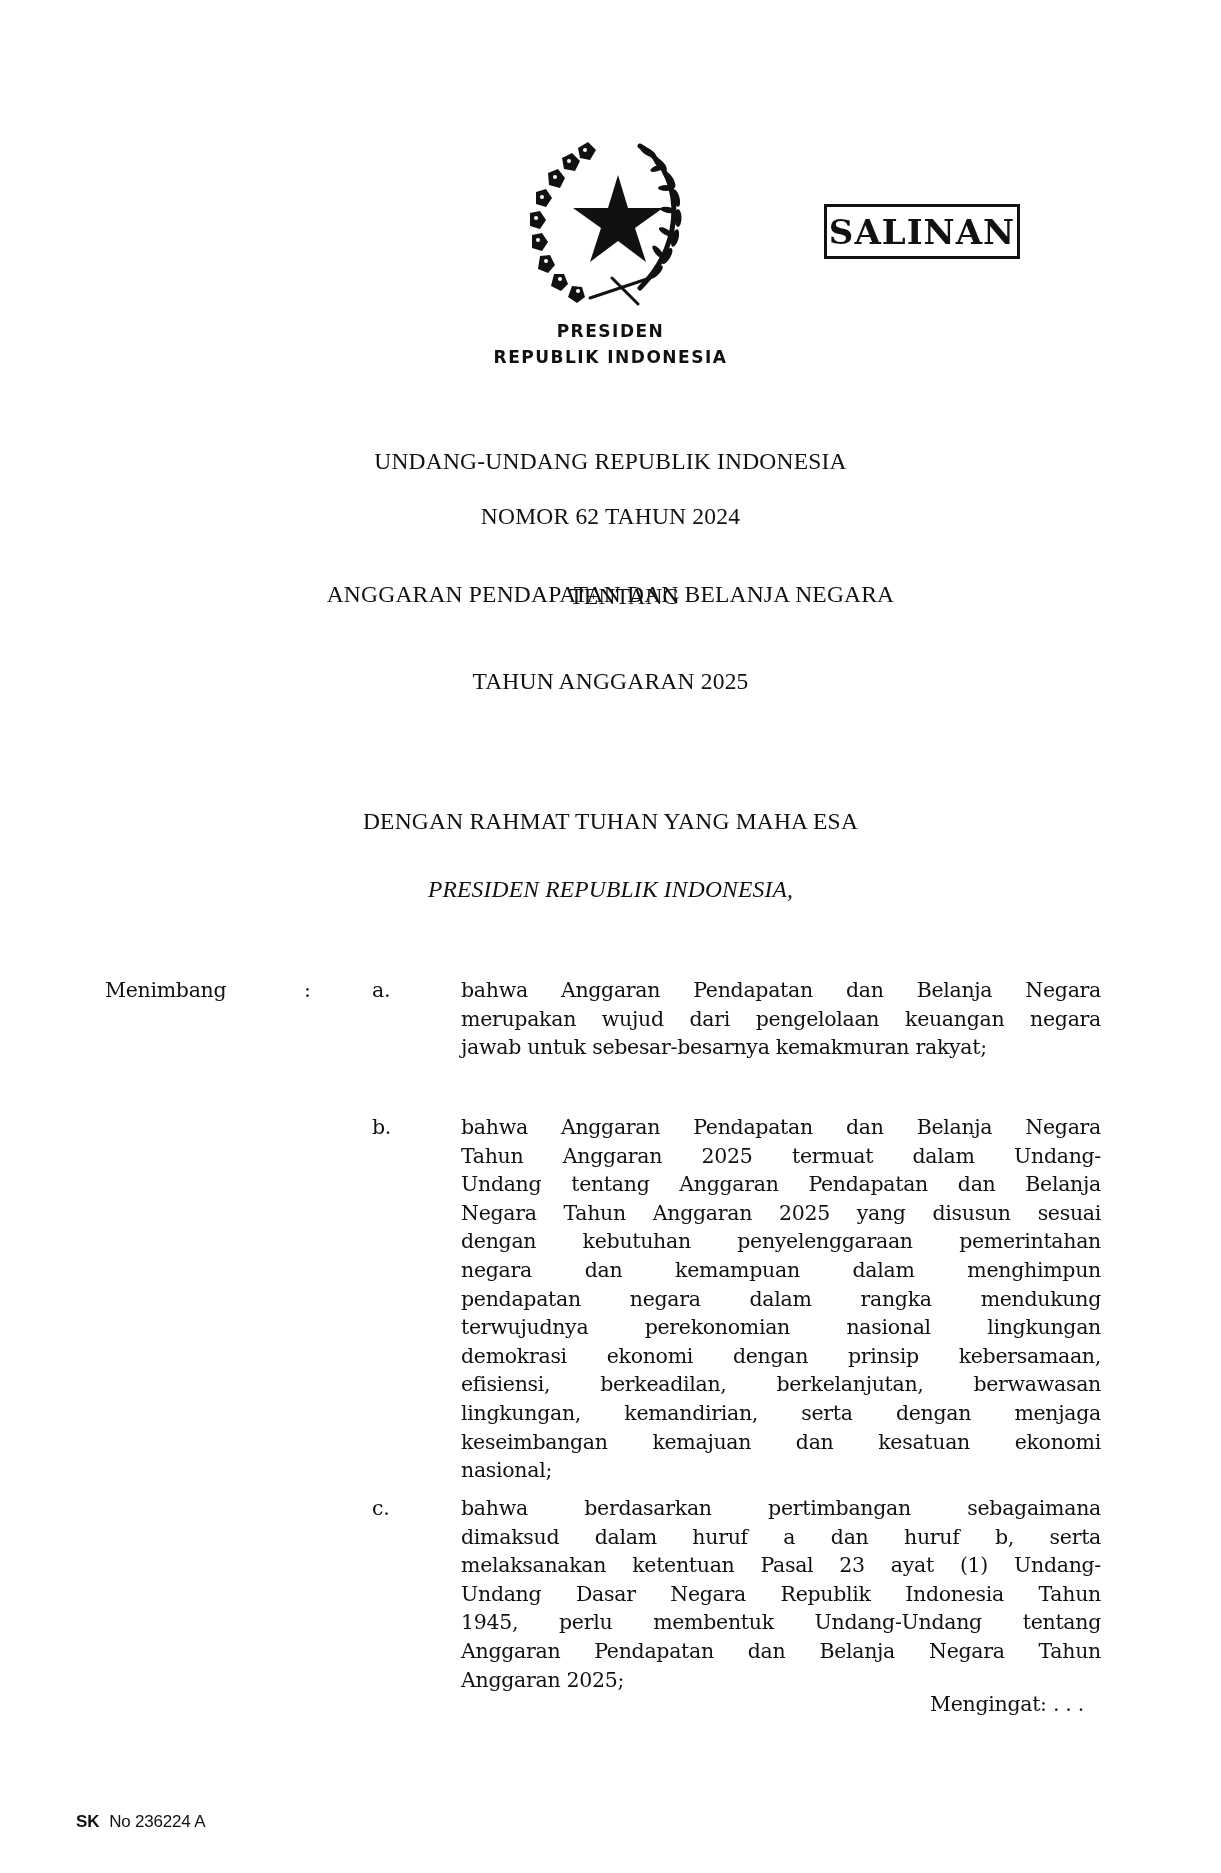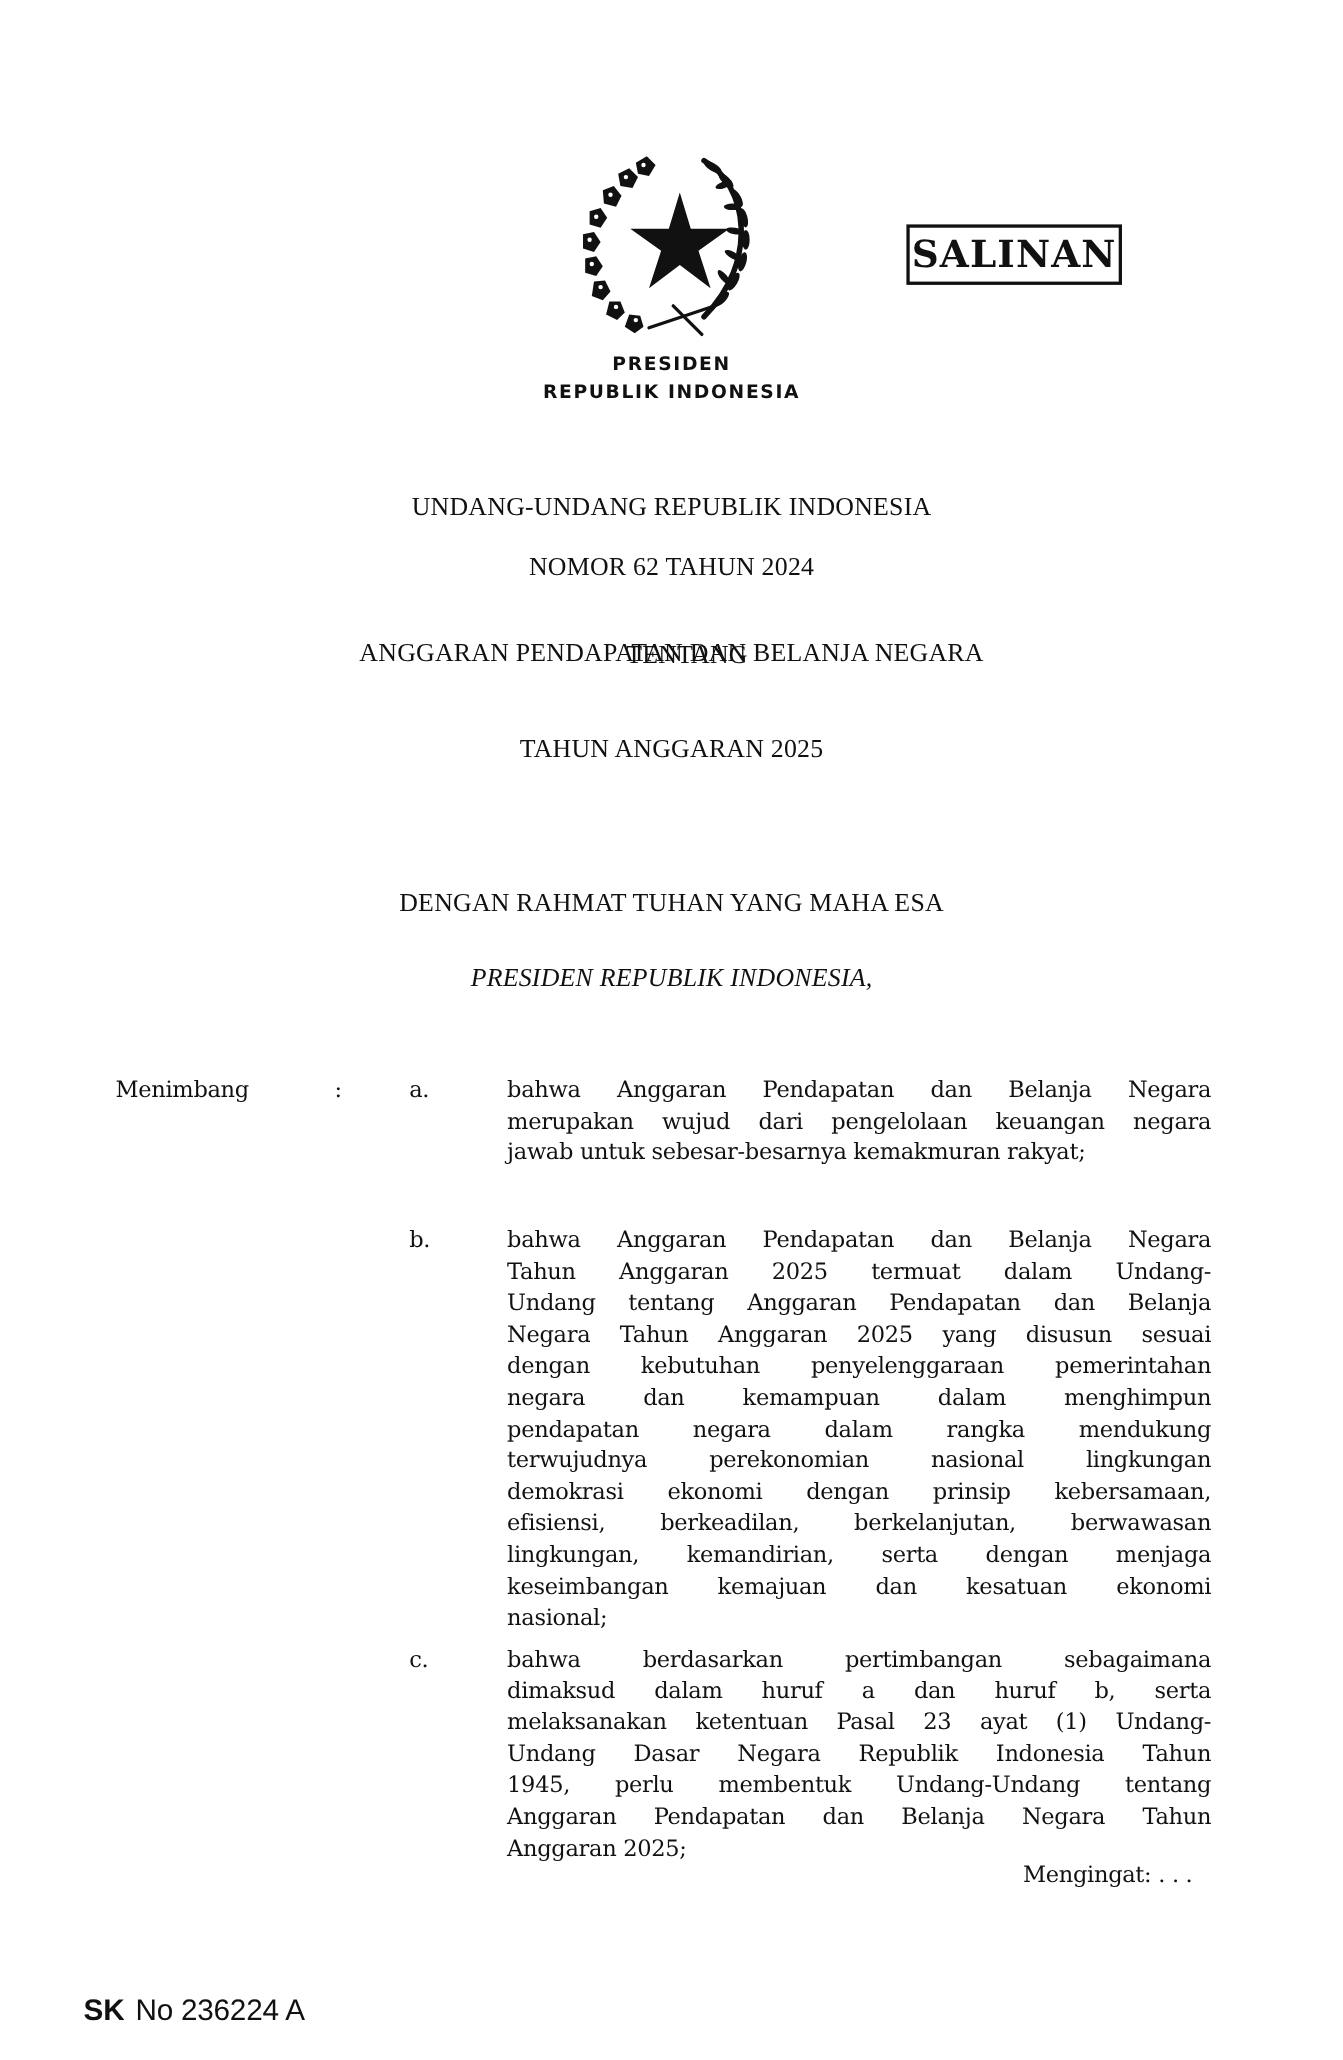--- a/index.html
+++ b/index.html
@@ -97,21 +97,21 @@
     .footer-catchword {
       left: 884px;
       top: 1690px;
       margin-left: 46px;
     }
 
     .sk-number {
       left: 76px;
       top: 1812px;
       font-family: "Liberation Sans", sans-serif;
-      font-size: 27px;
+      font-size: 17px;
       letter-spacing: -0.2px;
     }
     .sk-number .sk { font-weight: bold; margin-right: 10px; }
   </style>
 </head>
 <body>
 
 <div class="abs emblem">
   <svg width="170" height="180" viewBox="0 0 170 180" xmlns="http://www.w3.org/2000/svg">
 

